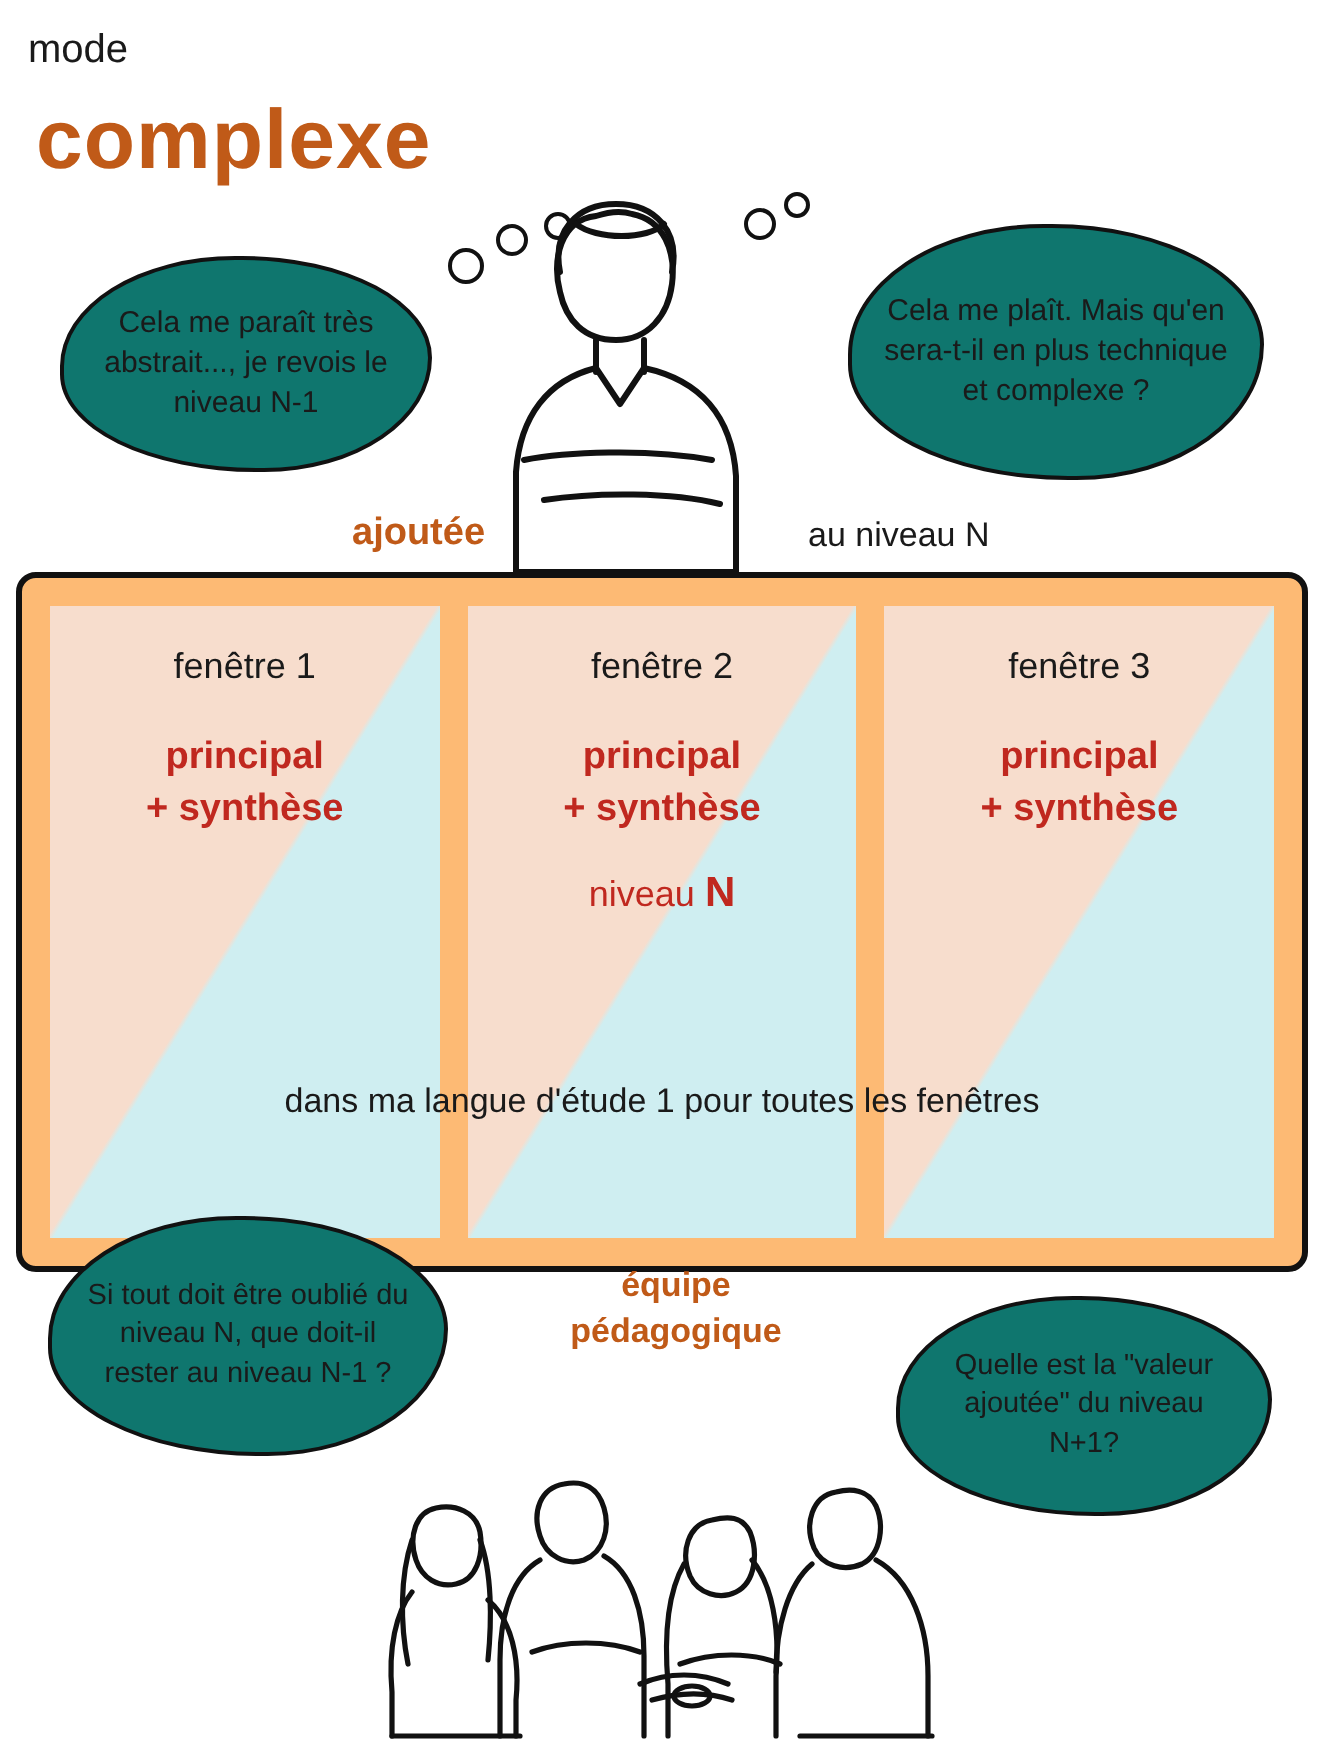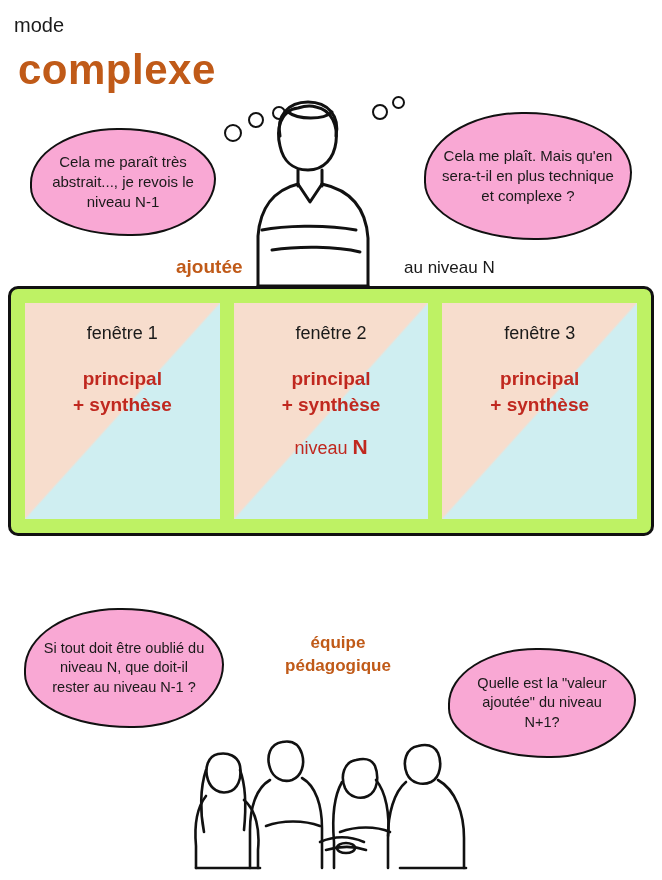--- a/index.html
+++ b/index.html
@@ -31,21 +31,21 @@
     font-weight: bold;
     color: #c05a18;
     letter-spacing: 0.5px;
   }
 
   
   .bubble {
     position: absolute;
     box-sizing: border-box;
     border: 2.5px solid #111;
-    background: #f9a8d4;
+    background: #0f766e;
     text-align: center;
     display: flex;
     align-items: center;
     justify-content: center;
     padding: 10px 14px;
     line-height: 1.35;
   }
   .bubble-text {
     display: block;
     width: 100%;
@@ -107,25 +107,25 @@
     color: #c05a18;
     line-height: 1.35;
   }
 
   
   .panel {
     position: absolute;
     left: 8px;
     top: 286px;
     width: 646px;
-    height: 250px;
+    height: 350px;
     box-sizing: border-box;
     border: 3px solid #111;
     border-radius: 10px;
-    background: #bef264;
+    background: #fdba74;
     padding: 14px;
   }
   .windows-row {
     position: relative;
     display: flex;
     gap: 14px;
     height: 100%;
   }
   .window {
     position: relative;
@@ -238,20 +238,21 @@
     </div>
 
     <div class="window">
       <div class="win-title">fenêtre 3</div>
       <div class="win-principal">
         <span>principal</span><br>
         <span>+ synthèse</span>
       </div>
     </div>
 
+    <div class="langue-note">dans ma langue d'étude 1 pour toutes les fenêtres</div>
   </div>
 </div>
 
 <div class="role-equipe">
   <span>équipe<br>pédagogique</span>
 </div>
 
 <div class="bubble cloudy" id="bubble-team-left">
   <span class="bubble-text">Si tout doit être oublié du niveau N, que doit-il rester au niveau N-1 ?</span>
 </div>

